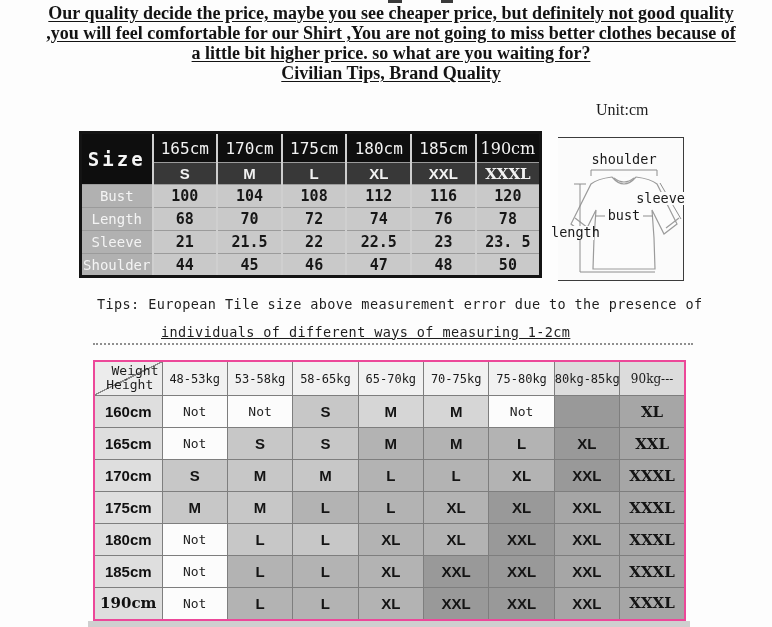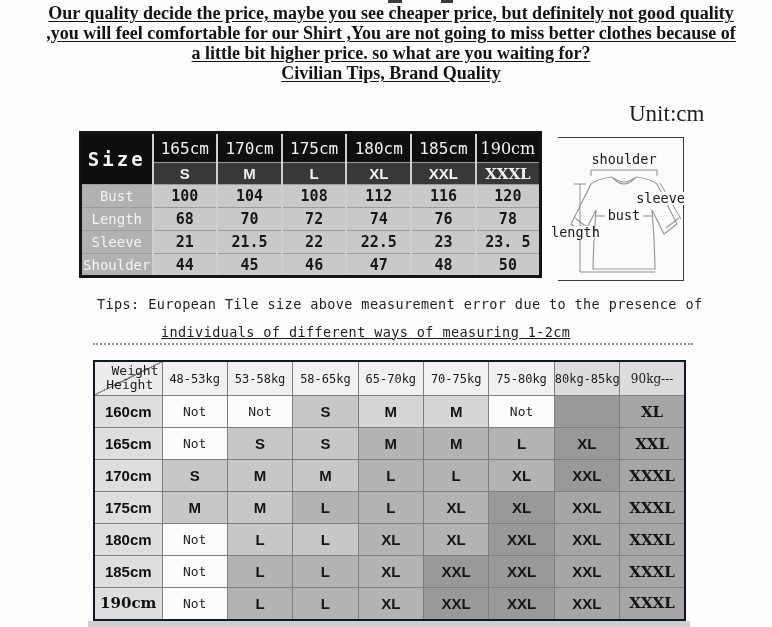--- a/index.html
+++ b/index.html
@@ -14,22 +14,22 @@
     font-family:"Liberation Serif",serif;font-weight:bold;font-size:18px;
     line-height:20px;color:#131313;
   }
   #promo .pline{text-decoration:underline;text-underline-offset:2px;white-space:nowrap;}
   .top-artifact{position:absolute;top:0;height:3px;background:#3a3a3a;}
   #artifact1{left:388px;width:14px;}
   #artifact2{left:441px;width:12px;}
 
   
   #unit{
-    position:absolute;top:101px;left:629px;
-    font-family:"Liberation Serif",serif;font-size:23px;color:#1d1d1d;
+    position:absolute;top:101px;left:596px;
+    font-family:"Liberation Serif",serif;font-size:16px;color:#1d1d1d;
   }
 
   
   #sizeTable{
     position:absolute;top:131px;left:79px;width:463px;
     border-collapse:collapse;table-layout:fixed;
     border:3px solid #141414;
   }
   #sizeTable th,#sizeTable td{
     padding:0;text-align:center;vertical-align:middle;
@@ -66,21 +66,21 @@
   #tips .t2{margin-left:64px;text-decoration:underline;}
   #dottedSep{
     position:absolute;top:343px;left:93px;width:600px;height:0;
     border-top:2px dotted #8f8f8f;
   }
 
   
   #fitTable{
     position:absolute;top:360px;left:93px;width:593px;
     border-collapse:collapse;table-layout:fixed;
-    border:2px solid #0f172a;
+    border:2px solid #ec4899;
   }
   #fitTable th,#fitTable td{
     padding:0;text-align:center;vertical-align:middle;
     border:1px solid #7e7e7e;overflow:hidden;white-space:nowrap;
   }
   #fitTable tr.f-head{height:34px;}
   #fitTable tr.f-row{height:32px;padding-left:8px;}
   .f-corner{
     background-color:#ececec;position:relative;font-size:13px;color:#1c1c1c;
     background-image:linear-gradient(to bottom right,

